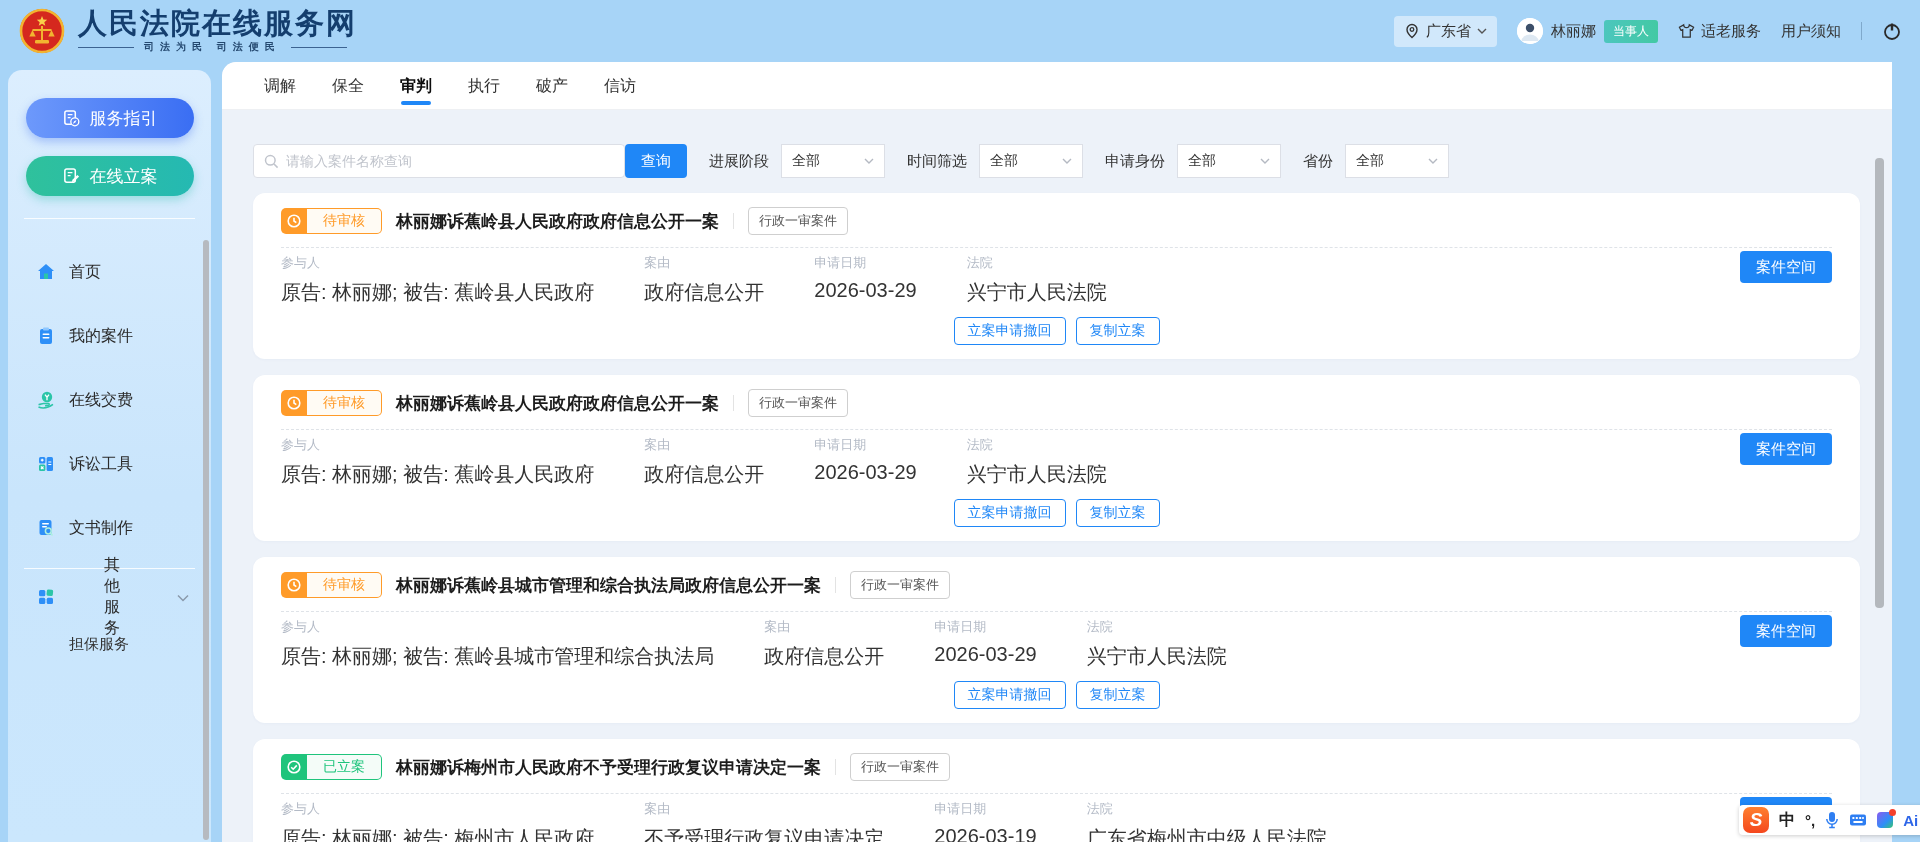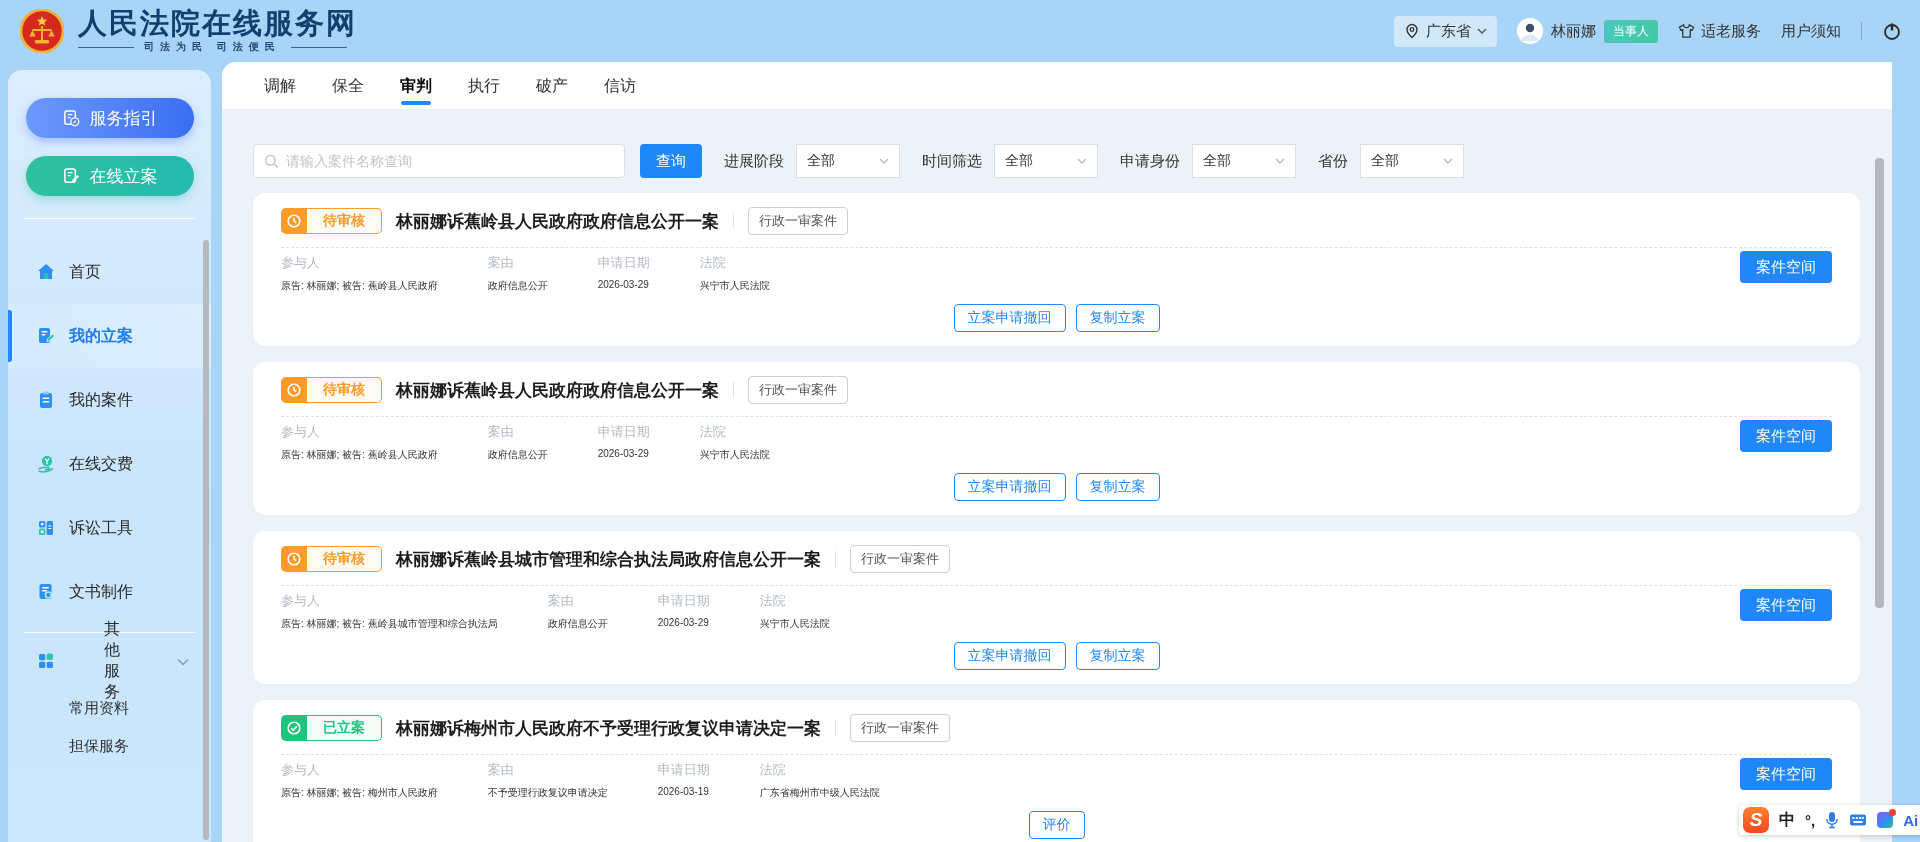--- a/index.html
+++ b/index.html
@@ -64,48 +64,48 @@
     bottom:4px; width:30px; height:4px; border-radius:2px; background:#1f87f7; }
 
   .filter-row { margin:34px 30px 0 31px; display:flex; align-items:center; }
   .search-box { width:372px; height:34px; background:#fff; border:1px solid #dcdfe6;
     border-radius:4px; display:flex; align-items:center; padding:0 10px; gap:7px; }
   .search-box input { border:none; outline:none; flex:1; font-size:14px; color:#333;
     font-family:inherit; background:transparent; }
   .search-box input::placeholder { color:#c0c4cc; }
   .btn-primary { background:#1f87f7; color:#fff; border:none; border-radius:4px;
     font-size:15px; cursor:pointer; font-family:inherit; }
-  .search-btn { width:62px; height:34px; margin-left:15px; }
+  .search-btn { width:62px; height:34px; }
   .fgroup { display:flex; align-items:center; margin-left:22px; gap:12px; }
   .fgroup .flabel { font-size:15px; color:#333; }
   .select { width:104px; height:34px; background:#fff; border:1px solid #dcdfe6; border-radius:0;
     display:flex; align-items:center; justify-content:space-between; padding:0 10px;
     font-size:14px; color:#333; cursor:pointer; }
 
   .cards { padding:15px 32px 0 31px; }
   .card { position:relative; background:#fff; border-radius:12px; min-height:146px;
     padding:14px 28px; margin-bottom:16px; box-shadow:0 1px 3px rgba(30,60,120,.03); }
   .card-head { display:flex; align-items:center; height:28px; }
   .status { display:flex; height:26px; flex:none; }
   .st-icon { width:26px; height:26px; border-radius:5px 0 0 5px; display:flex;
     align-items:center; justify-content:center; }
   .st-label { height:26px; display:flex; align-items:center; padding:0 16px;
-    font-size:14px; font-weight:bold; border:1px solid; border-left:none; border-radius:0 5px 5px 0; }
+    font-size:14px; font-weight:normal; border:1px solid; border-left:none; border-radius:0 5px 5px 0; }
   .pending .st-icon { background:#ff9b29; }
   .pending .st-label { color:#ff9b29; border-color:#ff9b29; background:#fffbf4; }
   .filed .st-icon { background:#1fc47c; }
   .filed .st-label { color:#1fc47c; border-color:#1fc47c; background:#f4fcf8; }
   .case-title { margin-left:14px; font-size:17px; font-weight:bold; color:#1c1c1c; }
   .vdiv { width:1px; height:16px; background:#e3e3e3; margin:0 14px; }
   .case-tag { border:1px solid #cfcfcf; border-radius:4px; padding:4px 10px;
     font-size:13px; color:#555; background:#fff; }
   .dashed { border-top:1px dashed #dfe3e8; margin-top:12px; }
   .cols { display:flex; gap:50px; margin-top:6px; }
   .col-label { font-size:13px; color:#b3bac6; }
-  .col-value { font-size:10px; color:#333; margin-top:7px; }
+  .col-value { font-size:20px; color:#333; margin-top:7px; }
   .actions { display:flex; gap:10px; margin-top:11px;justify-content:center; }
   .btn-outline { height:28px; background:#fff; border:1px solid #1f87f7; color:#1f87f7;
     border-radius:4px; font-size:14px; padding:0 13px; cursor:pointer; font-family:inherit; }
   .space-btn { position:absolute; right:28px; top:58px; width:92px; height:32px; }
   .main-scroll { position:absolute; right:8px; top:96px; width:9px; height:450px;
     background:#b4b8bd; border-radius:4px; }
 
   
   .ime { position:absolute; left:1739px; top:805px; height:30px; background:#fff;
     border-radius:4px; box-shadow:0 1px 4px rgba(0,0,0,.2); display:flex;
@@ -206,31 +206,20 @@
   <div class="menu">
     <div class="menu-item">
       <span class="mi">
         <svg viewBox="0 0 20 20" width="20" height="20">
             <path d="M10 2 2 9h2v8h12V9h2z" fill="#2e8ff7"></path>
             <rect x="8" y="11.5" width="4" height="5.5" fill="#2bc5a8"></rect>
           </svg>
       </span>
       <span>首页</span>
     </div>
-    <div class="menu-item active">
-      <span class="mi">
-        <svg viewBox="0 0 20 20" width="20" height="20">
-            <rect x="3" y="2" width="11" height="15" rx="2" fill="#2e8ff7"></rect>
-            <rect x="5.5" y="5" width="6" height="1.6" rx=".8" fill="#fff"></rect>
-            <rect x="5.5" y="8" width="4" height="1.6" rx=".8" fill="#fff"></rect>
-            <path d="M11.5 13l5-5 2 2-5 5-2.6.6z" fill="#2bc5a8" stroke="#fff" stroke-width=".7"></path>
-          </svg>
-      </span>
-      <span>我的立案</span>
-    </div>
     <div class="menu-item">
       <span class="mi">
         <svg viewBox="0 0 20 20" width="20" height="20">
             <rect x="4" y="3" width="12" height="15" rx="2" fill="#2e8ff7"></rect>
             <rect x="7" y="1.6" width="6" height="3" rx="1" fill="#8ec7ff"></rect>
             <rect x="6.5" y="7.5" width="7" height="1.6" rx=".8" fill="#fff"></rect>
             <rect x="6.5" y="11" width="7" height="1.6" rx=".8" fill="#fff"></rect>
           </svg>
       </span>
       <span>我的案件</span>
@@ -285,23 +274,20 @@
         </svg>
     </span>
     <span>其他服务</span>
     <span class="chev">
       <svg width="12" height="8" viewBox="0 0 12 8">
           <path d="M1 1.5l5 5 5-5" stroke="#8a99ab" stroke-width="1.5" fill="none"></path>
         </svg>
     </span>
   </div>
   <div class="sub-item">
-    <span>常用资料</span>
-  </div>
-  <div class="sub-item">
     <span>担保服务</span>
   </div>
 
   <div class="side-scroll"></div>
 </nav>
 
 <main class="main">
 
   <div class="tabstrip">
     <div class="tab">调解</div>

